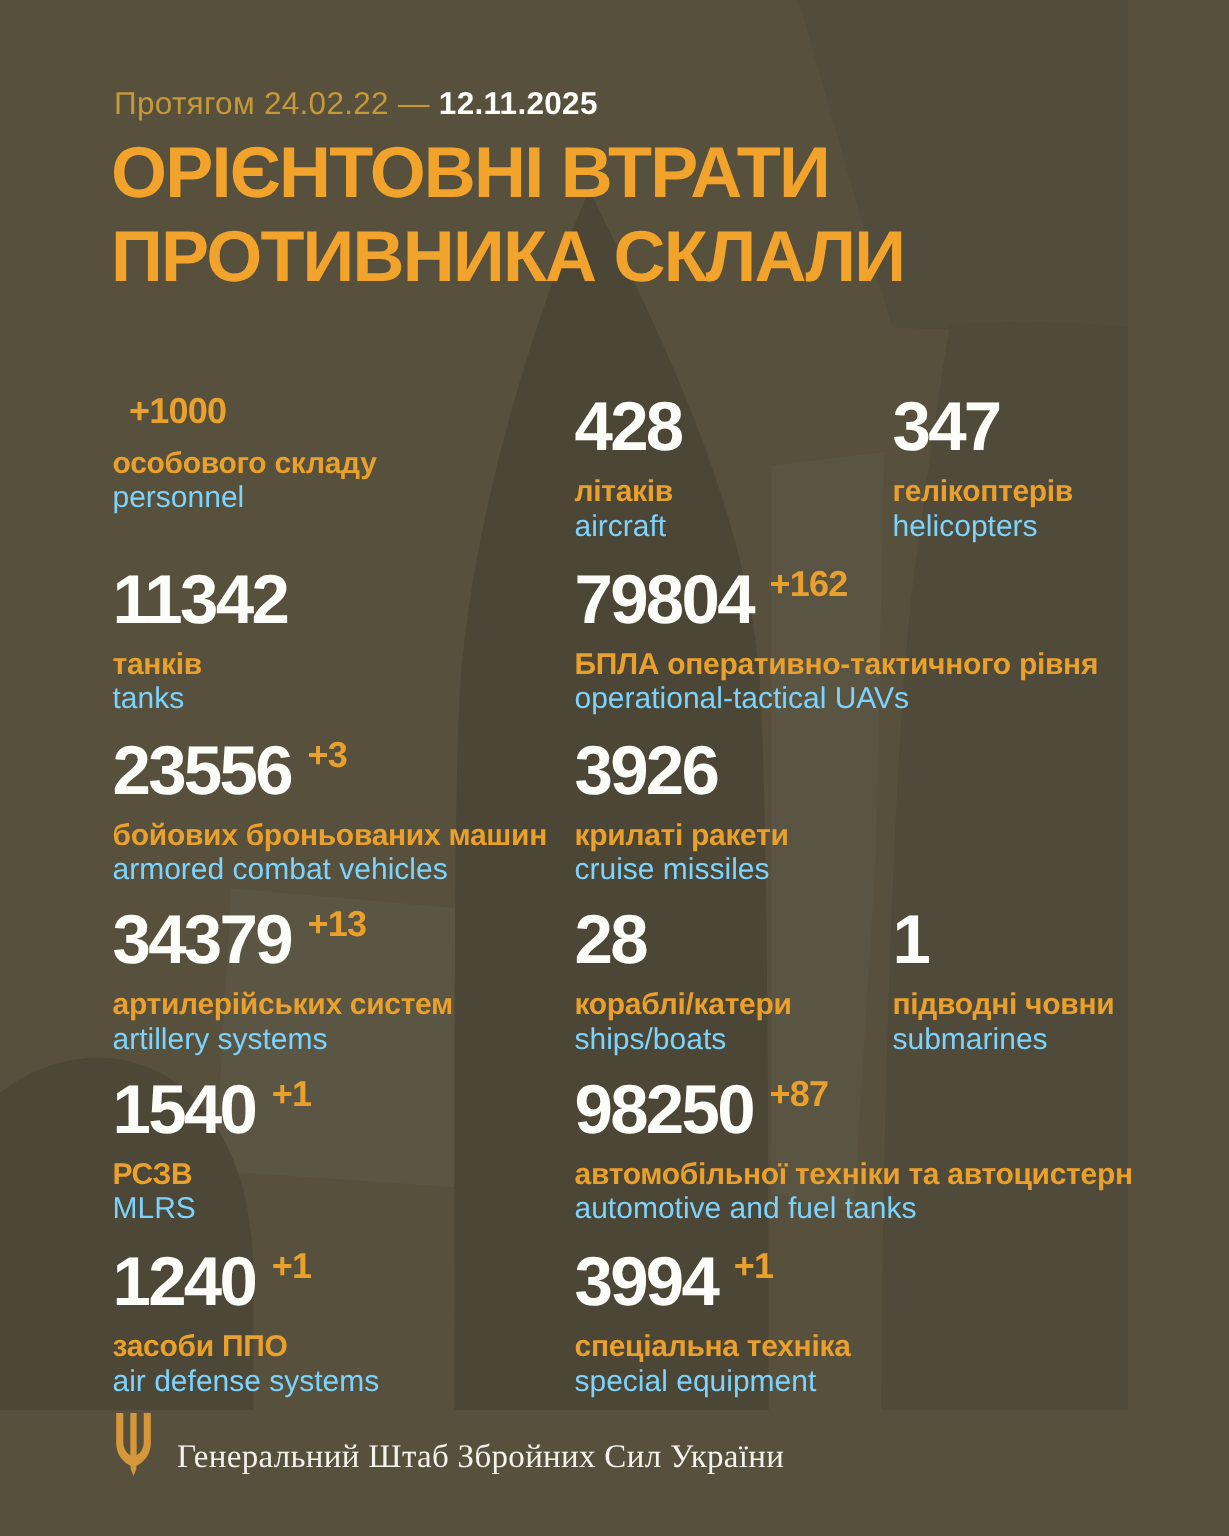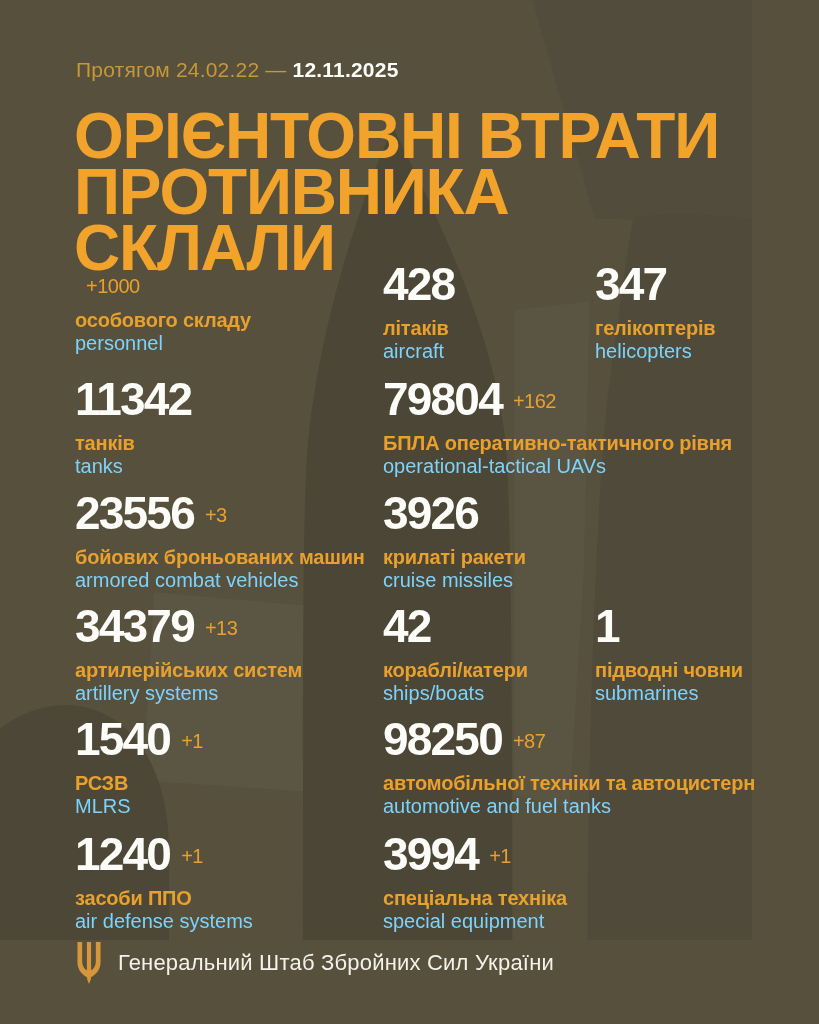--- a/index.html
+++ b/index.html
@@ -13,48 +13,48 @@
   }
   #canvas { position:absolute; inset:0; width:752px; height:1024px; }
   .bg { position:absolute; inset:0; z-index:0; }
   .content { position:absolute; inset:0; z-index:1; }
 
   
   .dateline { position:absolute; left:76px; top:58px; font-size:21px; letter-spacing:.2px; }
   .date-prefix { color:#C79838; font-weight:400; }
   .date-value  { color:#FDFDFA; font-weight:700; }
   .title {
-    position:absolute; left:74px; top:108px;
-    font-size:64px; line-height:56px; font-weight:700;
+    position:absolute; left:74px; top:88px;
+    font-size:48px; line-height:56px; font-weight:700;
     letter-spacing:-1.2px; color:#F2A32C;
   }
 
   
   .stat { position:absolute; }
   .nrow { display:flex; align-items:flex-start; }
   .num {
     font-size:46px; line-height:44px; font-weight:700;
     letter-spacing:-1.8px; color:#FCFCF9; white-space:nowrap;
   }
   .delta {
-    font-size:20px; line-height:24px; font-weight:400;
-    color:#E9A02C; margin-left:11px; margin-top:12px; letter-spacing:-.5px;
+    font-size:24px; line-height:24px; font-weight:700;
+    color:#E9A02C; margin-left:11px; margin-top:1px; letter-spacing:-.5px;
   }
   .delta:empty { display:none; }
   .luk {
     margin-top:11px; font-size:20px; line-height:23px; font-weight:700;
     letter-spacing:-.2px; color:#E9A02C; white-space:nowrap;
   }
   .len {
     font-size:20px; line-height:23px; font-weight:400;
     color:#7dd3fc; white-space:nowrap;
   }
 
   
-  .footer { position:absolute; left:76px; top:942px; display:flex; align-items:center; }
+  .footer { position:absolute; left:76px; top:942px; display:flex; align-items:flex-end;font-family:Liberation Serif, serif; }
   .tryzub { width:26px; height:42px; flex:0 0 auto; }
   .org { margin-left:16px; font-size:22px; letter-spacing:.2px; color:#F3F2EB; font-weight:500; }
 </style>
 </head>
 <body>
 
 <div id="canvas">
 
   <svg class="bg" viewBox="0 0 819 1024" aria-hidden="true">
     <rect x="0" y="0" width="819" height="1024" fill="#56503D"></rect>
@@ -138,21 +138,21 @@
     <div class="stat" style="left:75px;top:604px">
       <div class="nrow">
         <span class="num">34379</span>
         <span class="delta">+13</span>
       </div>
       <div class="luk">артилерійських систем</div>
       <div class="len">artillery systems</div>
     </div>
     <div class="stat" style="left:383px;top:604px">
       <div class="nrow">
-        <span class="num">42</span>
+        <span class="num">28</span>
 
       </div>
       <div class="luk">кораблі/катери</div>
       <div class="len">ships/boats</div>
     </div>
     <div class="stat" style="left:595px;top:604px">
       <div class="nrow">
         <span class="num">1</span>
 
       </div>

